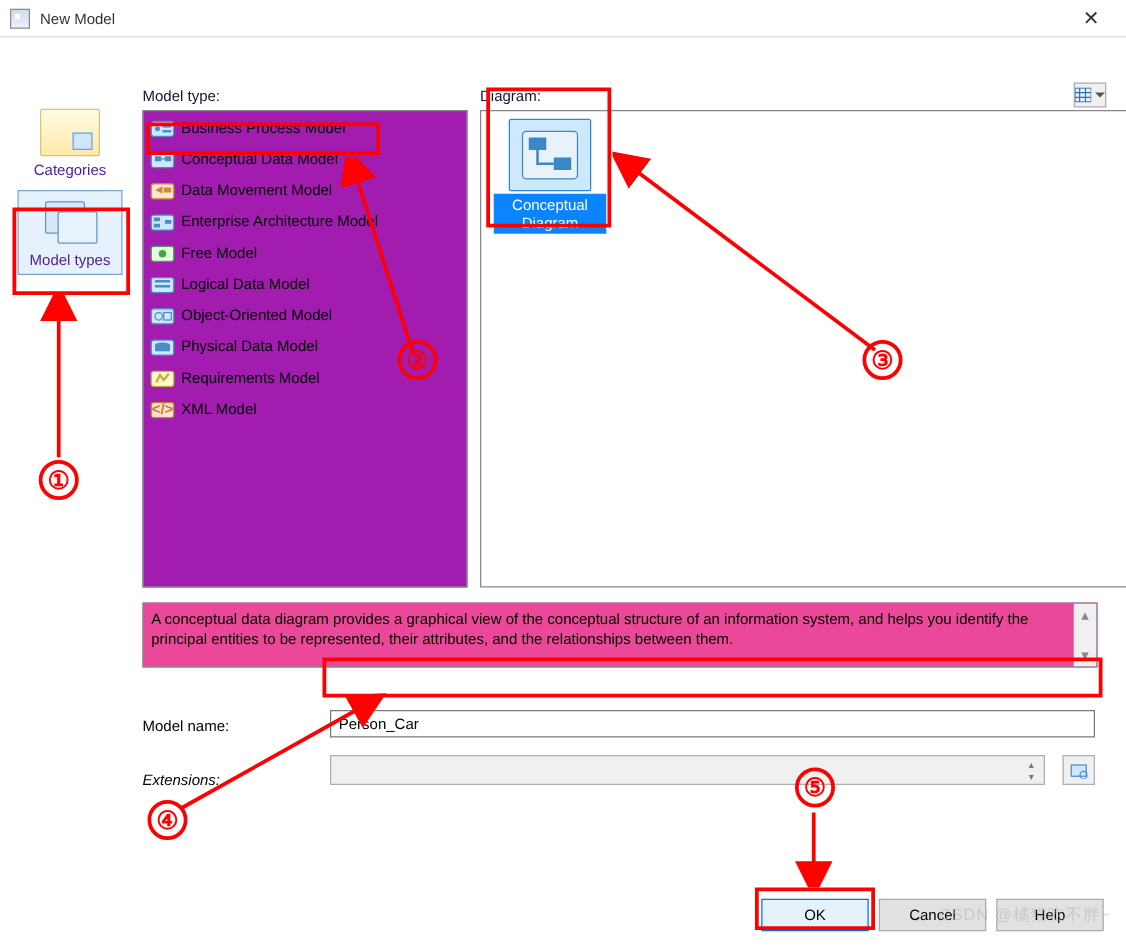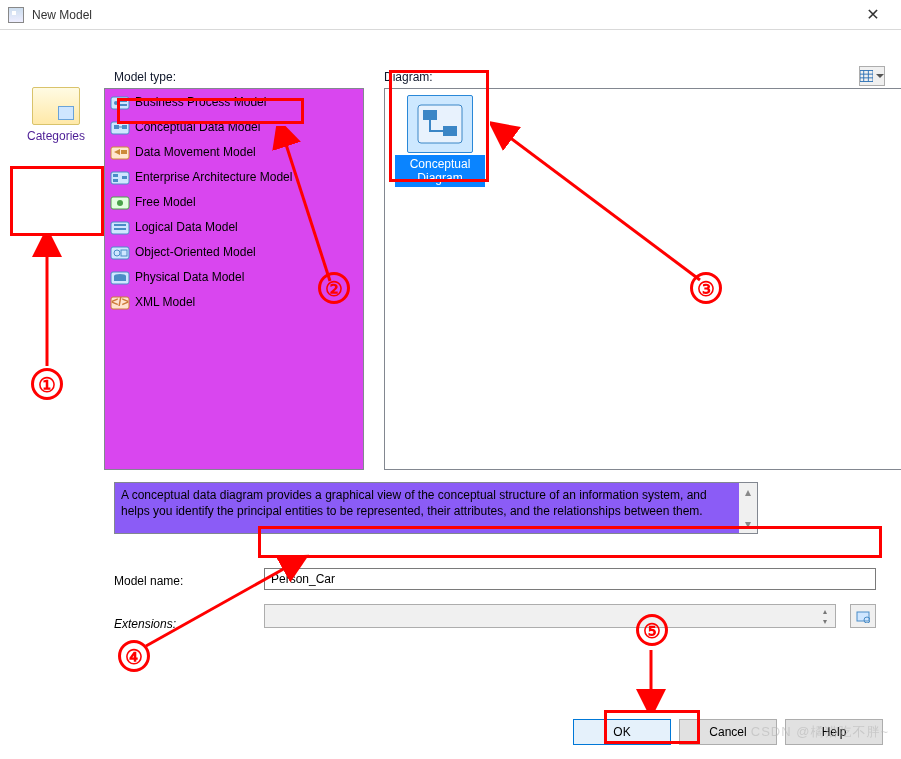--- a/index.html
+++ b/index.html
@@ -25,57 +25,57 @@
 .cat-icon::after{content:"";position:absolute;right:5px;bottom:4px;width:14px;height:12px;background:#cfe6ff;border:1px solid #6aa3d9;}
 .types-icon::before{content:"";position:absolute;left:4px;top:2px;width:30px;height:24px;background:#d6e8fb;border:1px solid #5e95c7;border-radius:2px;}
 .types-icon::after{content:"";position:absolute;left:14px;top:10px;width:30px;height:24px;background:#e8f2fd;border:1px solid #5e95c7;border-radius:2px;}
 
 
 .lbl { position: absolute; color: #0f172a; }
 .lbl.modeltype { left: 114px; top: 40px; }
 .lbl.diagram { left: 384px; top: 40px; text-align: right; }
 
 
-.type-list { position: absolute; left: 104px; top: 58px; width: 260px; height: 382px; border: 1px solid #828790; background: #d946ef; overflow: auto; }
+.type-list { position: absolute; left: 114px; top: 58px; width: 260px; height: 382px; border: 1px solid #828790; background: #a21caf; overflow: auto; }
 .type-item { display: flex; align-items: center; padding: 2px 4px; height: 25px; cursor: pointer; }
 .type-item .ti-icon { width: 22px; height: 20px; margin-right: 4px; display:flex;align-items:center;justify-content:center; }
 .type-item .ti-icon svg { width:20px; height:18px; }
 .type-item .ti-label {}
 .type-item.selected {  }
 
 
 .diagram-panel { position: absolute; left: 384px; top: 58px; width: 522px; height: 382px; border: 1px solid #828790; background: #fff; }
 .diagram-item { position: absolute; left: 10px; top: 6px; width: 90px; text-align: center; }
 .diagram-item .dg-iconwrap { width: 66px; height: 58px; margin: 0 auto; background:#e5f1fb; border:1px solid #cde; border-radius:2px; display:flex;align-items:center;justify-content:center;}
 .diagram-item.selected .dg-iconwrap { background:#cde8ff; border:1px solid #2a88d8;}
 .diagram-item .dg-label { background:#0a84ff; color:#fff; padding:2px 2px; margin-top:2px; line-height:14px;}
 
 
 .grid-btn { position:absolute; right:16px; top:36px; width:26px; height:20px; border:1px solid #adadad; background:#f0f0f0; display:flex; align-items:center; justify-content:center; cursor:pointer;}
 .grid-btn svg{width:14px;height:12px;}
 .grid-btn::after{content:"";border-left:4px solid transparent;border-right:4px solid transparent;border-top:4px solid #555;margin-left:3px;}
 
 
-.desc-box { position: absolute; left: 114px; top: 452px; width: 644px; height: 52px; border:1px solid #828790; background:#8b5cf6; padding:4px 20px 4px 6px; color:#000; line-height:16px;}
+.desc-box { position: absolute; left: 114px; top: 452px; width: 764px; height: 52px; border:1px solid #828790; background:#ec4899; padding:4px 20px 4px 6px; color:#000; line-height:16px;}
 .desc-scroll { position:absolute; right:0; top:0; width:18px; height:100%; background:#f0f0f0;}
 .desc-scroll .arr{height:18px;display:flex;align-items:center;justify-content:center;color:#888;}
 
 
 .row-label { position:absolute; left:114px; color:#000;}
 .row-label.mn { top:544px; }
 .row-label.ext { top:587px;font-style:italic; }
 .mn-input { position:absolute; left:264px; top:538px; width:612px; height:22px; border:1px solid #7a7a7a; padding:2px 6px; background:#fff; }
 .ext-select { position:absolute; left:264px; top:574px; width:572px; height:24px; border:1px solid #adadad; background:#f0f0f0; }
 .ext-select .step{position:absolute;right:2px;top:1px;width:16px;height:20px;}
 .ext-select .step div{height:10px;display:flex;align-items:center;justify-content:center;color:#777;font-size:8px;}
 .ext-btn { position:absolute; left:850px; top:574px; width:26px; height:24px; border:1px solid #adadad; background:#f0f0f0; display:flex;align-items:center;justify-content:center; cursor:pointer;}
 
 
 .btn-row { position:absolute; right:18px; bottom:14px; display:flex; gap:8px;}
-.btn { width:98px; height:26px; border:1px solid #adadad; background:#e1e1e1; text-align:center; line-height:24px; cursor:pointer; }
+.btn { width:86px; height:26px; border:1px solid #adadad; background:#e1e1e1; text-align:center; line-height:24px; cursor:pointer; }
 .btn.primary { border:1px solid #0078d7; background:#e5f1fb; }
 
 
 .redbox { position:absolute; border:3px solid #ff0000; pointer-events:none; }
 .redcircle { position:absolute; width:32px; height:32px; border:3px solid #ff0000; border-radius:50%; color:#ff0000; font-size:20px; font-weight:bold; text-align:center; line-height:28px; pointer-events:none; font-family: Arial; }
 svg.arrow { position:absolute; pointer-events:none; }
 .watermark { position:absolute; right:12px; bottom:18px; color:#b5b5b5; opacity:.55; font-size:13px; letter-spacing:1px;text-align:right;}
 </style>
 </head>
 <body>
@@ -85,20 +85,24 @@
   <div class="title">New Model</div>
   <div class="close">✕</div>
 </div>
 
 <div class="content">
 
   <div class="leftnav">
     <div class="nav-item">
       <div class="nav-icon cat-icon"></div>
       <div class="nav-label">Categories</div>
+    </div>
+    <div class="nav-item selected">
+      <div class="nav-icon types-icon"></div>
+      <div class="nav-label">Model types</div>
     </div>
   </div>
 
   <div class="lbl modeltype">Model type:</div>
   <div class="lbl diagram">Diagram:</div>
 
   <div class="grid-btn">
     <svg viewBox="0 0 14 12">
         <rect x="0" y="0" width="14" height="12" fill="none" stroke="#2a6fb5"></rect>
         <line x1="0" y1="4" x2="14" y2="4" stroke="#2a6fb5"></line>
@@ -183,20 +187,29 @@
     </div>
     <div class="type-item">
       <span class="ti-icon">
           <svg viewBox="0 0 20 18">
             <rect x="1" y="4" width="18" height="12" rx="2" fill="#cfe6ff" stroke="#4a8cc7"></rect>
             <ellipse cx="10" cy="8" rx="6" ry="2" fill="#4a8cc7"></ellipse>
             <rect x="4" y="8" width="12" height="5" fill="#4a8cc7"></rect>
           </svg>
         </span>
       <span class="ti-label">Physical Data Model</span>
+    </div>
+    <div class="type-item">
+      <span class="ti-icon">
+          <svg viewBox="0 0 20 18">
+            <rect x="1" y="4" width="18" height="12" rx="2" fill="#fff8cf" stroke="#c9b23a"></rect>
+            <path d="M5 13 L8 7 L11 11 L15 6" fill="none" stroke="#c9b23a" stroke-width="2"></path>
+          </svg>
+        </span>
+      <span class="ti-label">Requirements Model</span>
     </div>
     <div class="type-item">
       <span class="ti-icon">
           <svg viewBox="0 0 20 18">
             <rect x="1" y="4" width="18" height="12" rx="2" fill="#ffe3cf" stroke="#cc7a3a"></rect>
             <text x="10" y="13" text-anchor="middle" font-size="7" fill="#cc7a3a" font-weight="bold">&lt;/&gt;</text>
           </svg>
         </span>
       <span class="ti-label">XML Model</span>
     </div>

